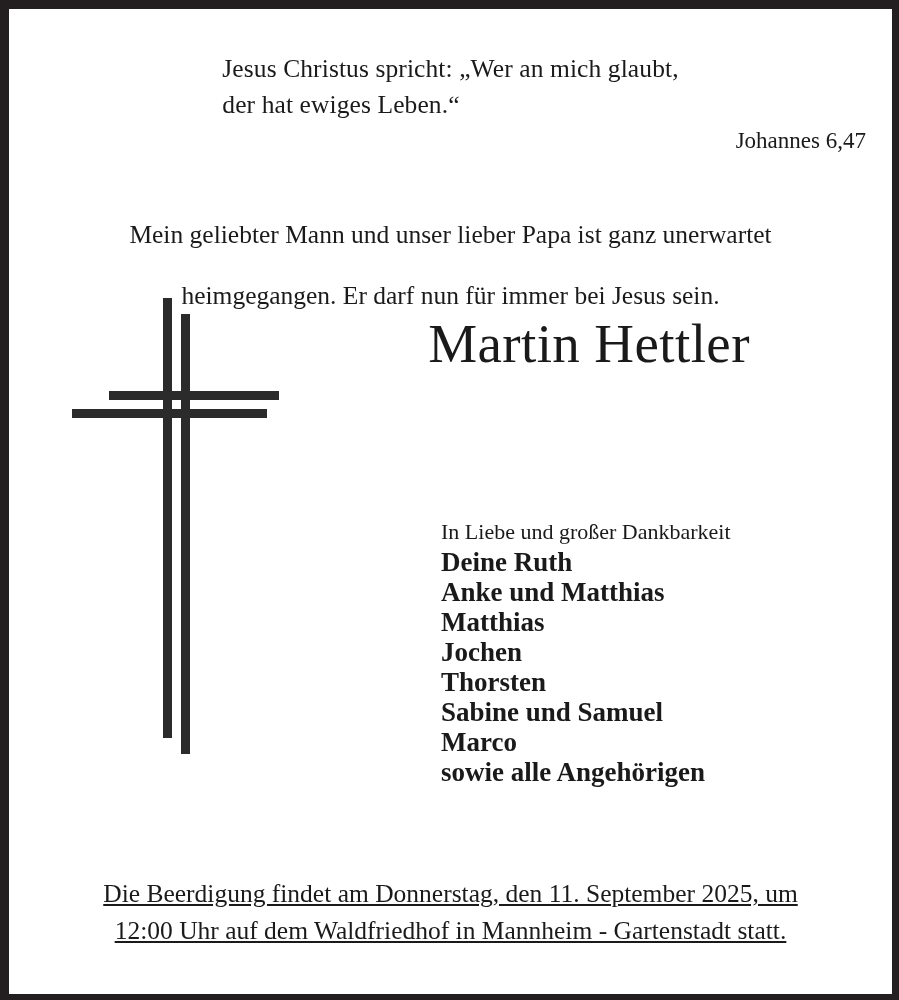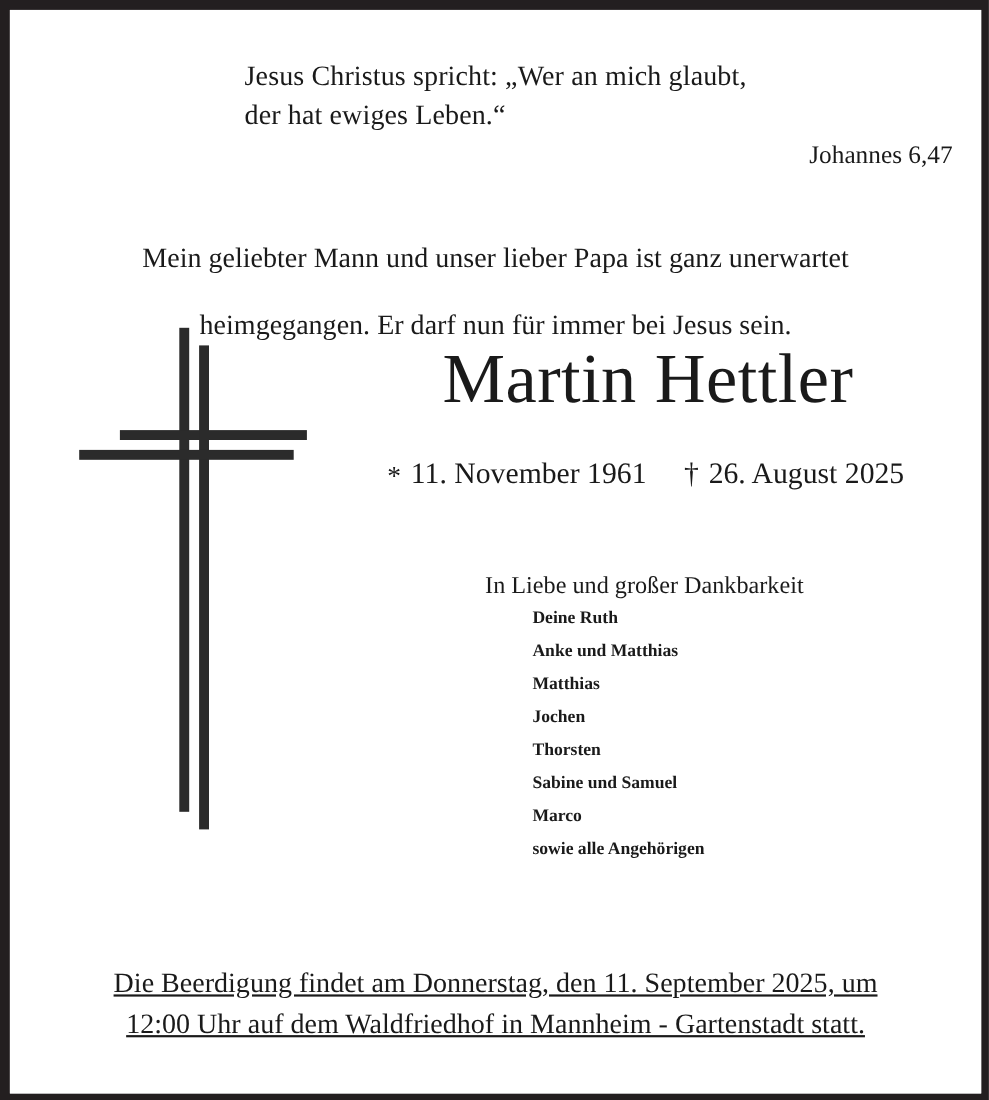--- a/index.html
+++ b/index.html
@@ -86,21 +86,21 @@
   }
   .cross-wrap svg { display: block; }
 
   
   .name {
     position: absolute;
     left: 300px;
     top: 302px;
     width: 560px;
     text-align: center;
-    font-size: 64px;
+    font-size: 55px;
     line-height: 66px;
     letter-spacing: 0.4px;
     white-space: nowrap;
   }
   .dates {
     position: absolute;
     left: 292px;
     top: 400px;
     width: 572px;
     text-align: center;
@@ -133,25 +133,24 @@
     text-align: left;
   }
   .mourners-intro {
     font-size: 22px;
     line-height: 30px;
     font-weight: normal;
     white-space: nowrap;
     text-align: right;
   }
   .mourner {
-    font-size: 16px;
+    font-size: 27px;
     line-height: 30px;
     font-weight: bold;
     white-space: nowrap;
-    margin-left: 43px;
   }
 
   
   .footer {
     position: absolute;
     left: 0;
     right: 0;
     top: 866px;
     text-align: center;
     font-size: 25.5px;
@@ -186,23 +185,20 @@
           <rect x="45" y="102" width="170" height="9"></rect>
 
           <rect x="117" y="25" width="9" height="440"></rect>
           <rect x="8" y="120" width="195" height="9"></rect>
         </g>
       </svg>
     </div>
 
     <div class="name">Martin Hettler</div>
 
-    <div class="dates">
-      <span class="sym-star">*</span><span class="gap-s"></span><span>11. November 1961</span><span class="gap"></span><span class="sym-cross">†</span><span class="gap-s"></span><span>26. August 2025</span>
-    </div>
 
     <div class="mourners">
       <div class="mourners-intro">In Liebe und großer Dankbarkeit</div>
       <div class="mourner">Deine Ruth</div>
       <div class="mourner">Anke und Matthias</div>
       <div class="mourner">Matthias</div>
       <div class="mourner">Jochen</div>
       <div class="mourner">Thorsten</div>
       <div class="mourner">Sabine und Samuel</div>
       <div class="mourner">Marco</div>

